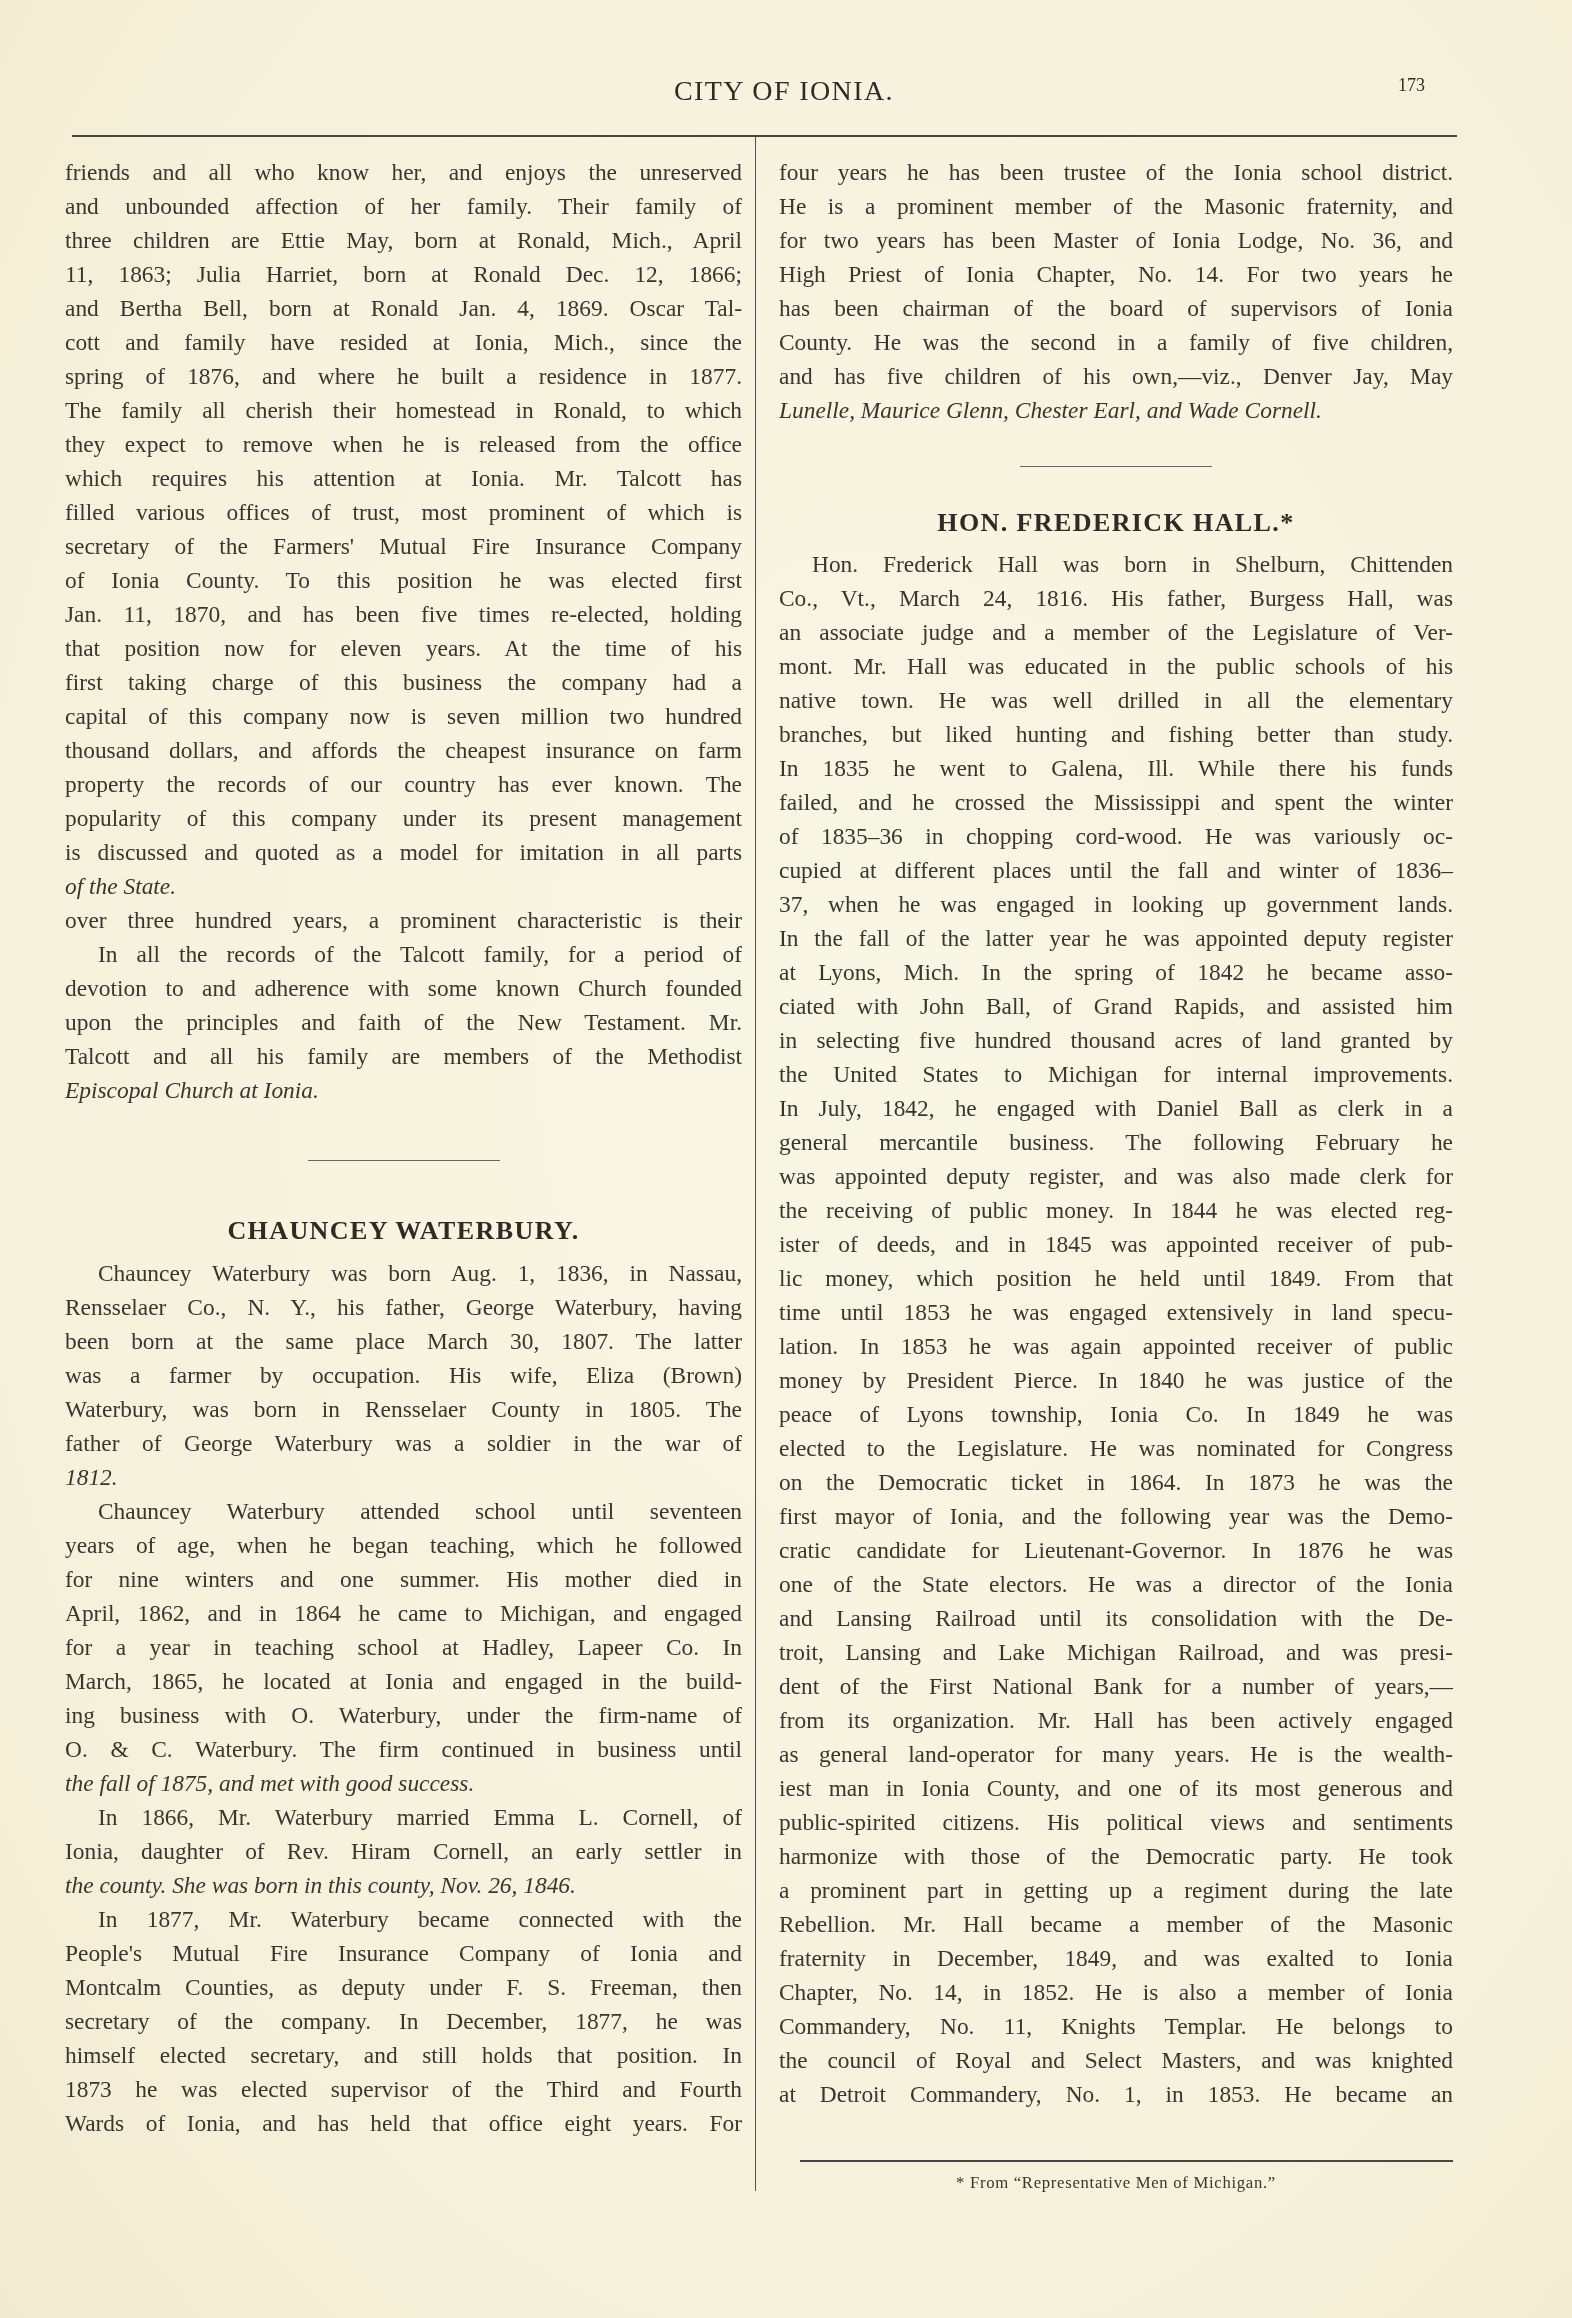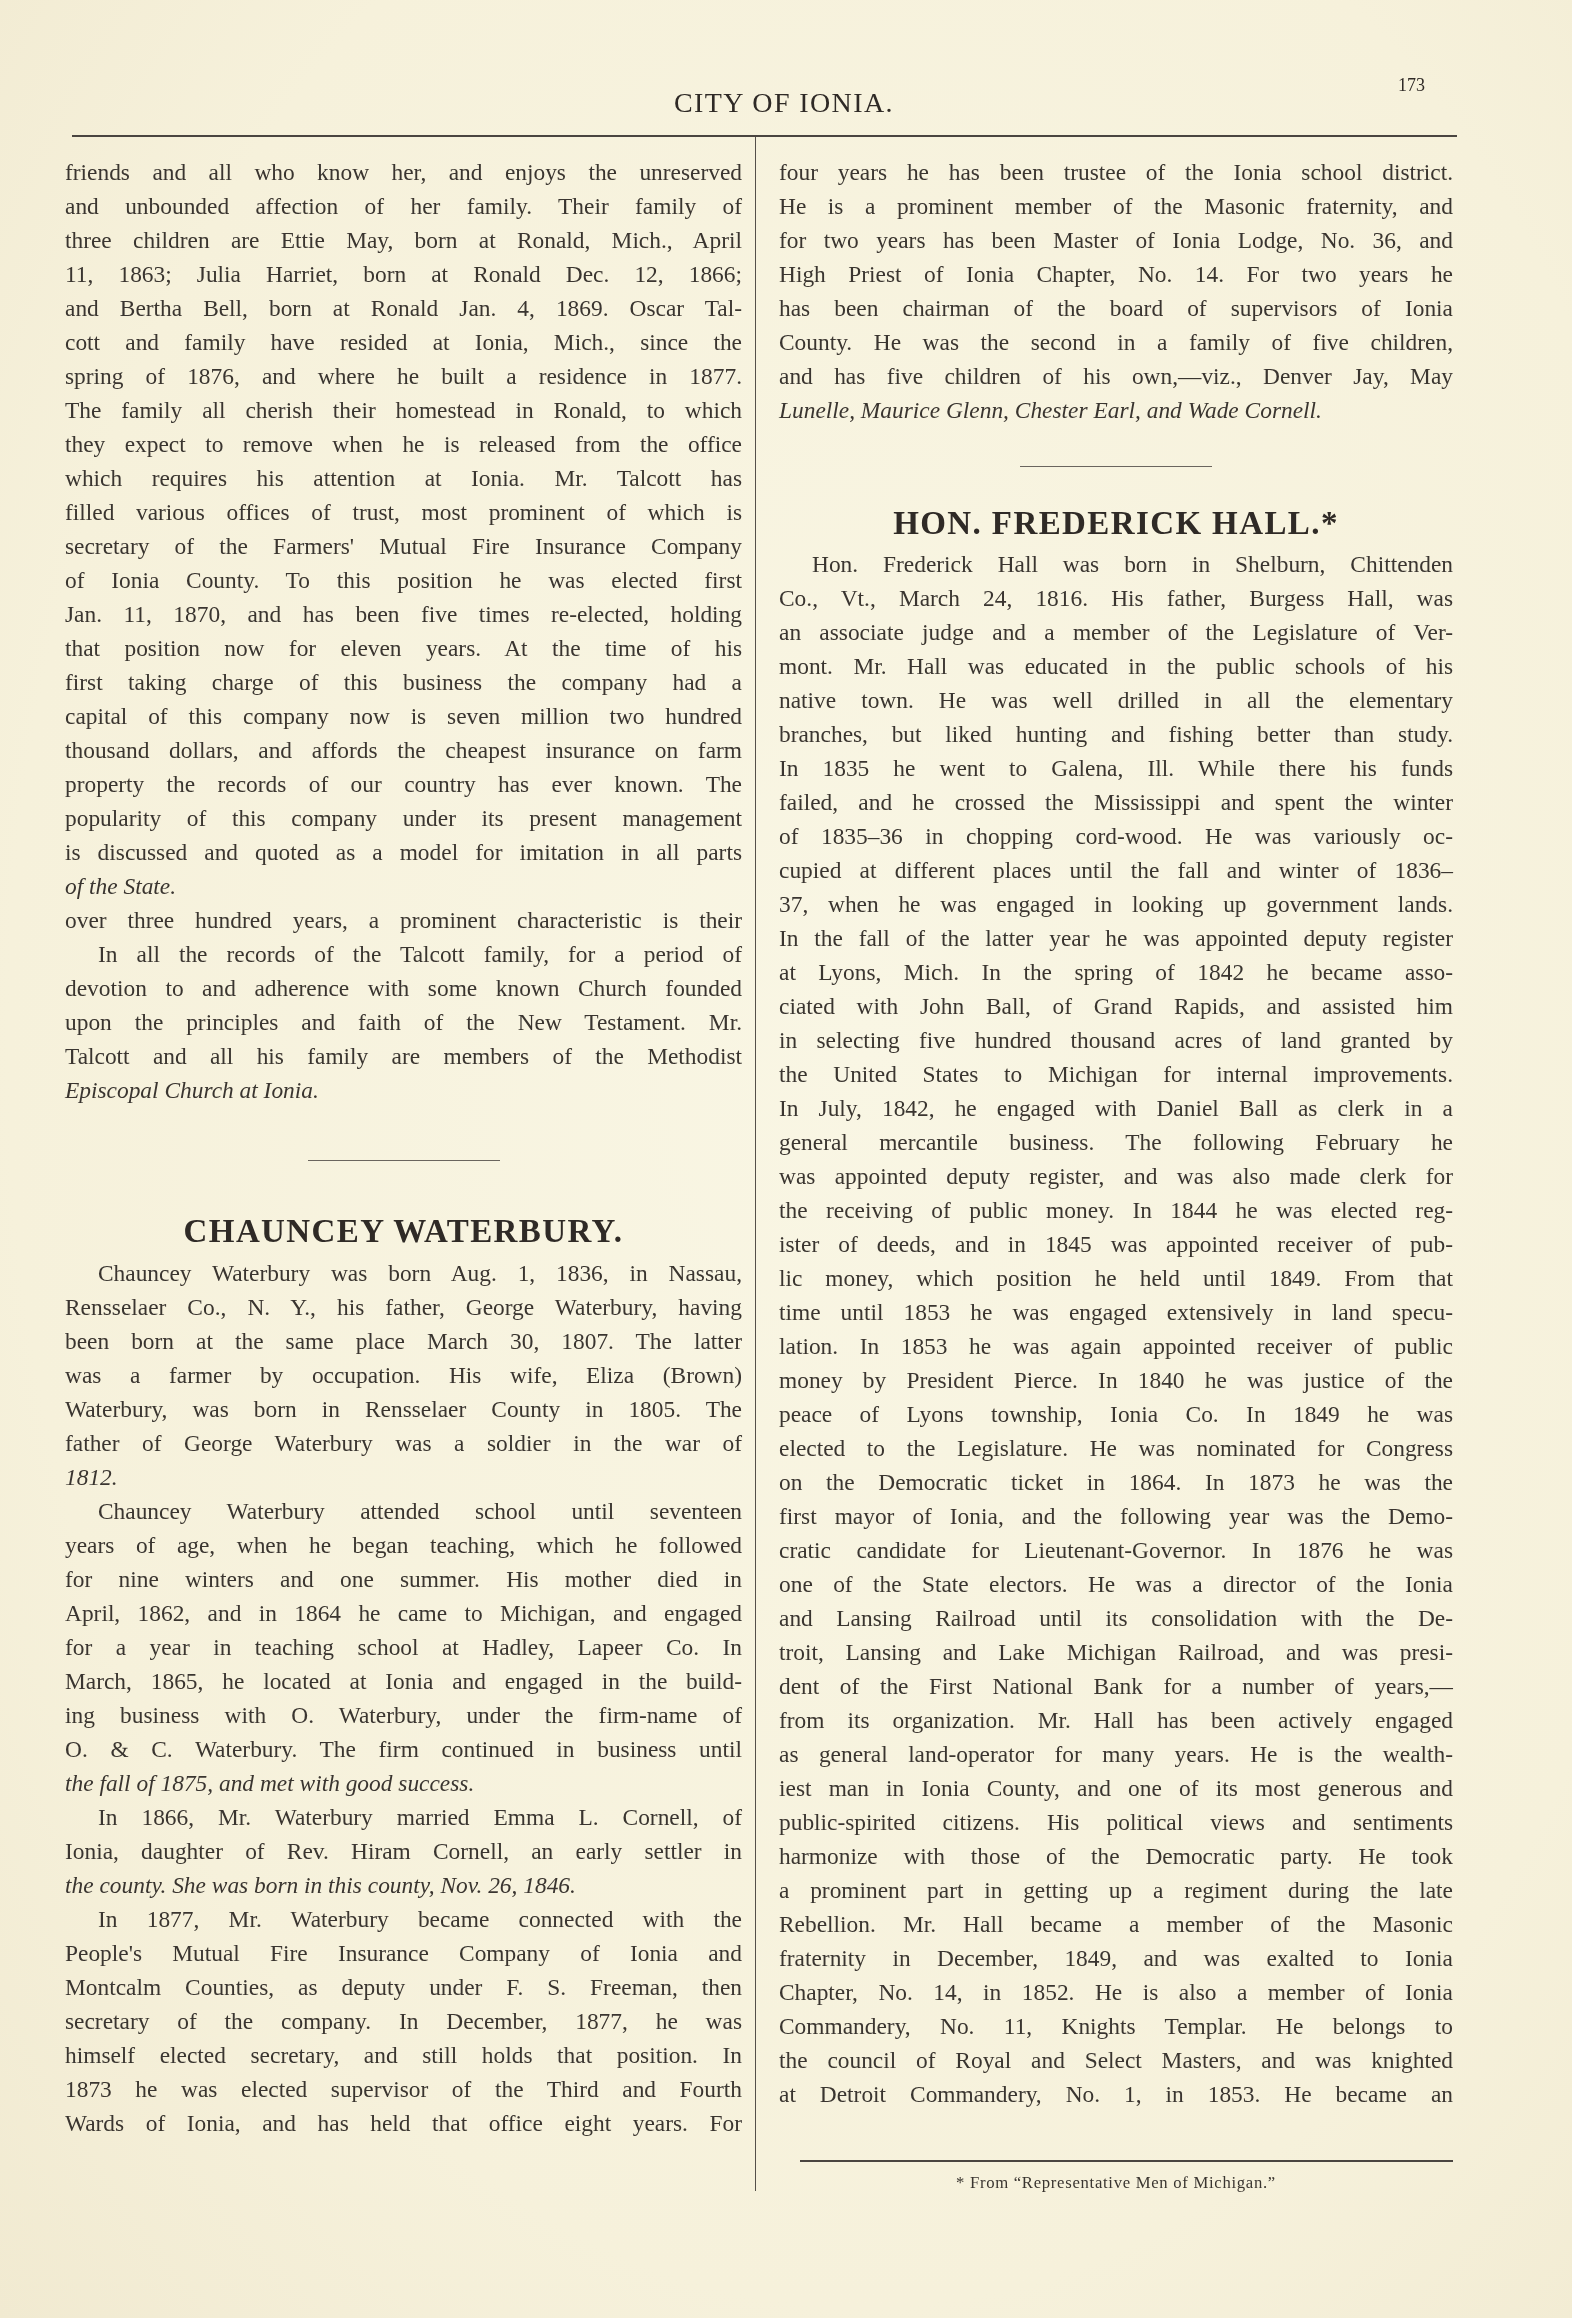--- a/index.html
+++ b/index.html
@@ -23,21 +23,21 @@
     top: 75px;
     left: 0; width: 1572px;
     height: 42px;
   }
   .running-title {
     position: absolute;
     left: 0; width: 1568px;
     text-align: center;
     font-size: 28px;
     letter-spacing: 1.4px;
-    top: 12px;
+    top: 0;
     color: #2f2a26;
   }
   .page-number {
     position: absolute;
     right: 147px;
     top: 0;
     font-size: 18px;
     color: #2f2a26;
   }
   .head-rule {
@@ -69,21 +69,21 @@
   .para { margin: 0; text-indent: 0; }
   .line { display: block; text-align-last: justify; white-space: nowrap; }
   .line.last { text-align-last: left; font-style: italic; }
   .sep-rule {
     width: 192px;
     margin: 0 auto;
     border-top: 1.4px solid #6a655e;
   }
   .section-title {
     text-align: center;
-    font-size: 33px;
+    font-size: 26px;
     letter-spacing: 1.4px;
     color: #2f2a26;
     margin: 0;
   }
   .foot-rule {
     position: absolute;
     left: 800px;
     width: 653px;
     top: 2160px;
     border-top: 2.1px solid #4a4540;

